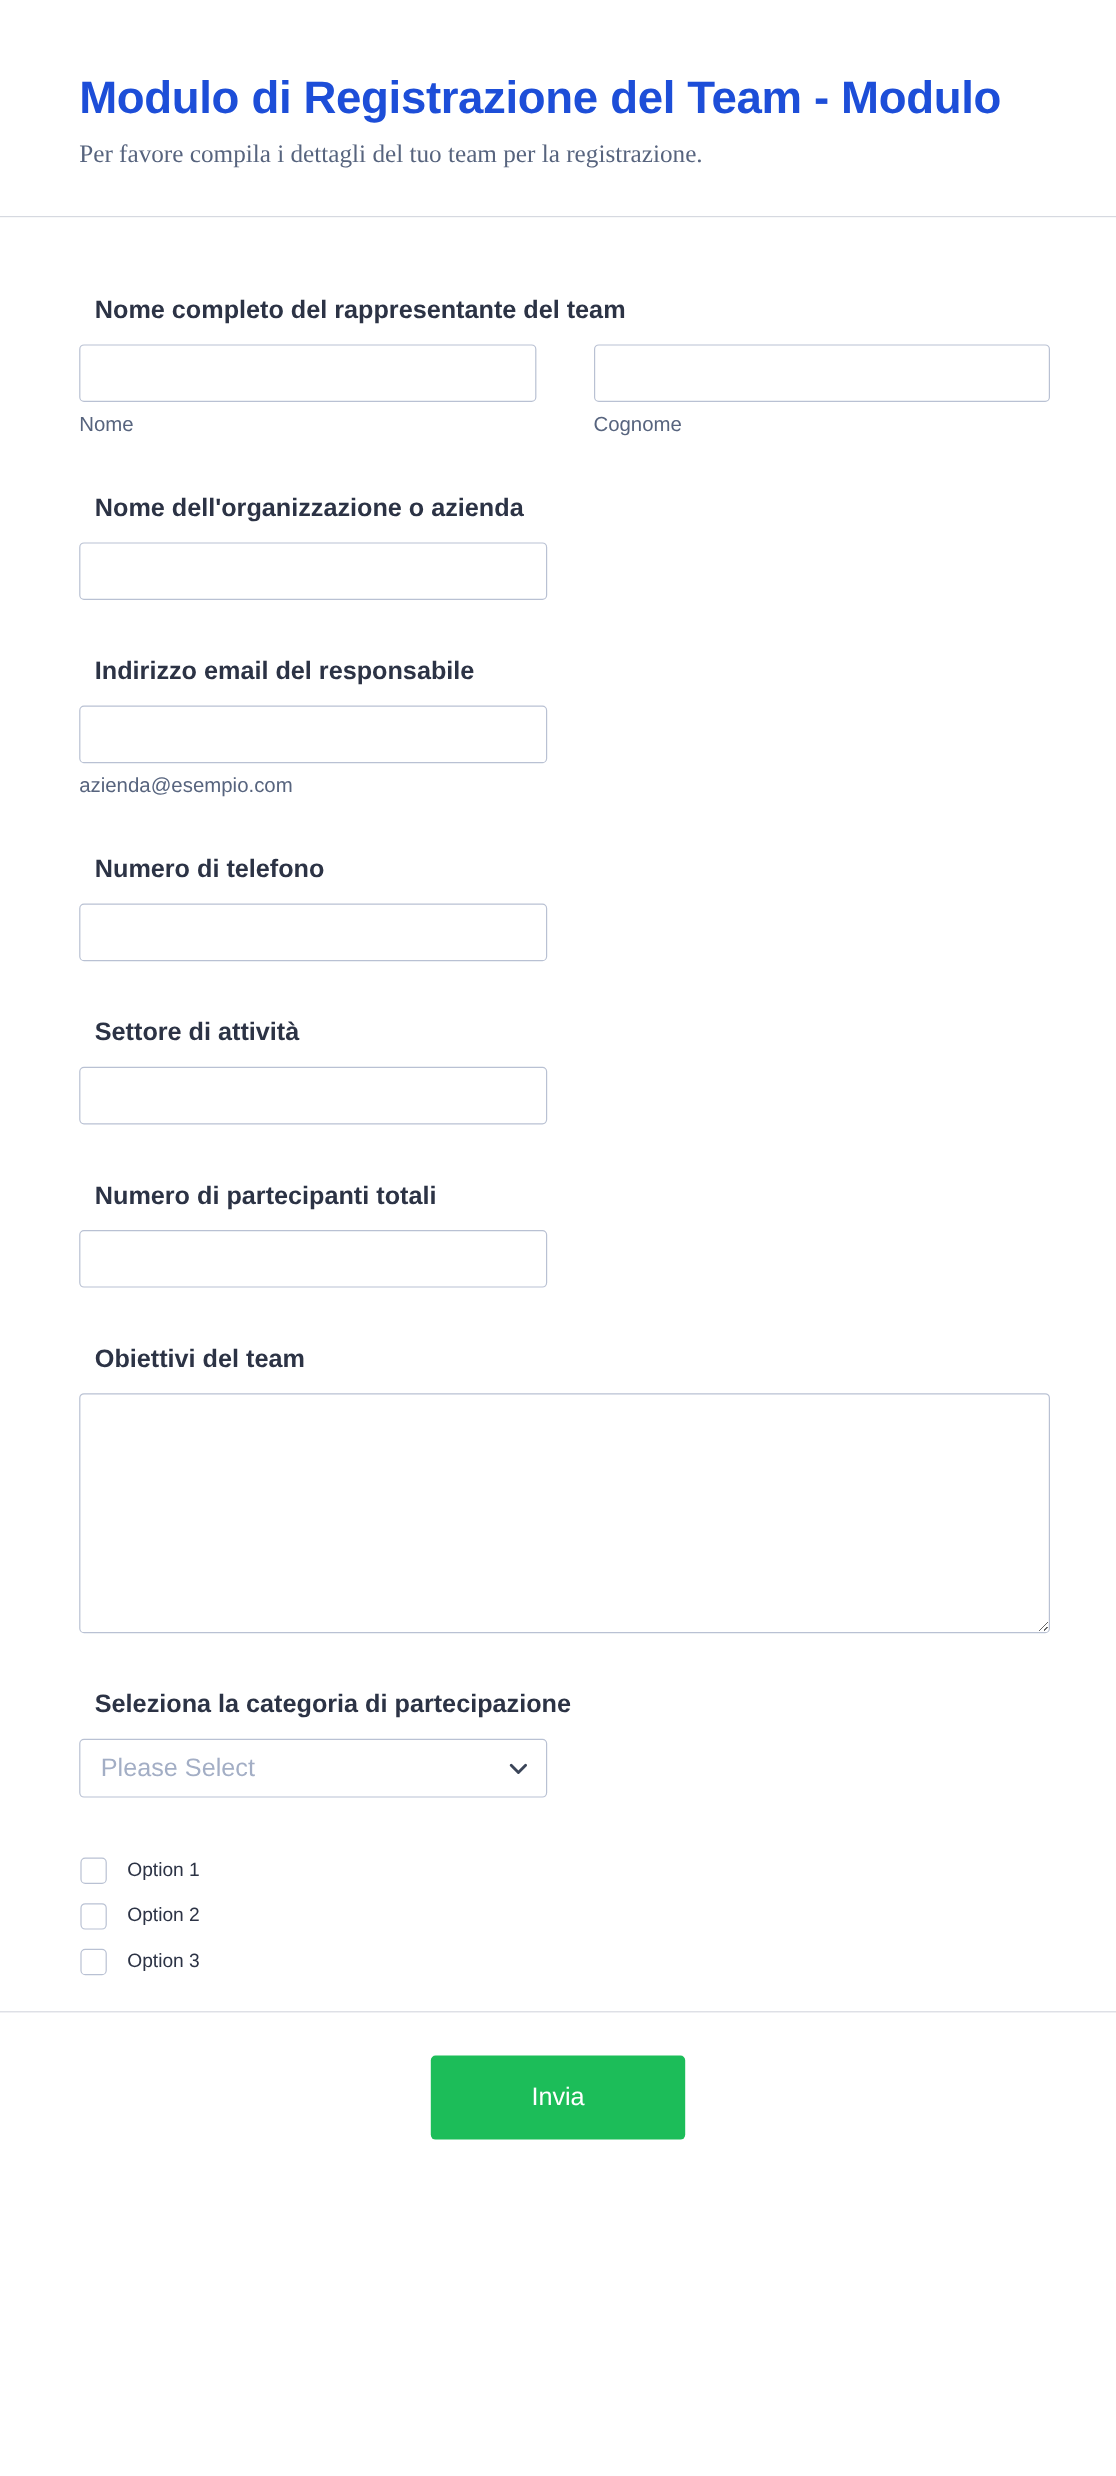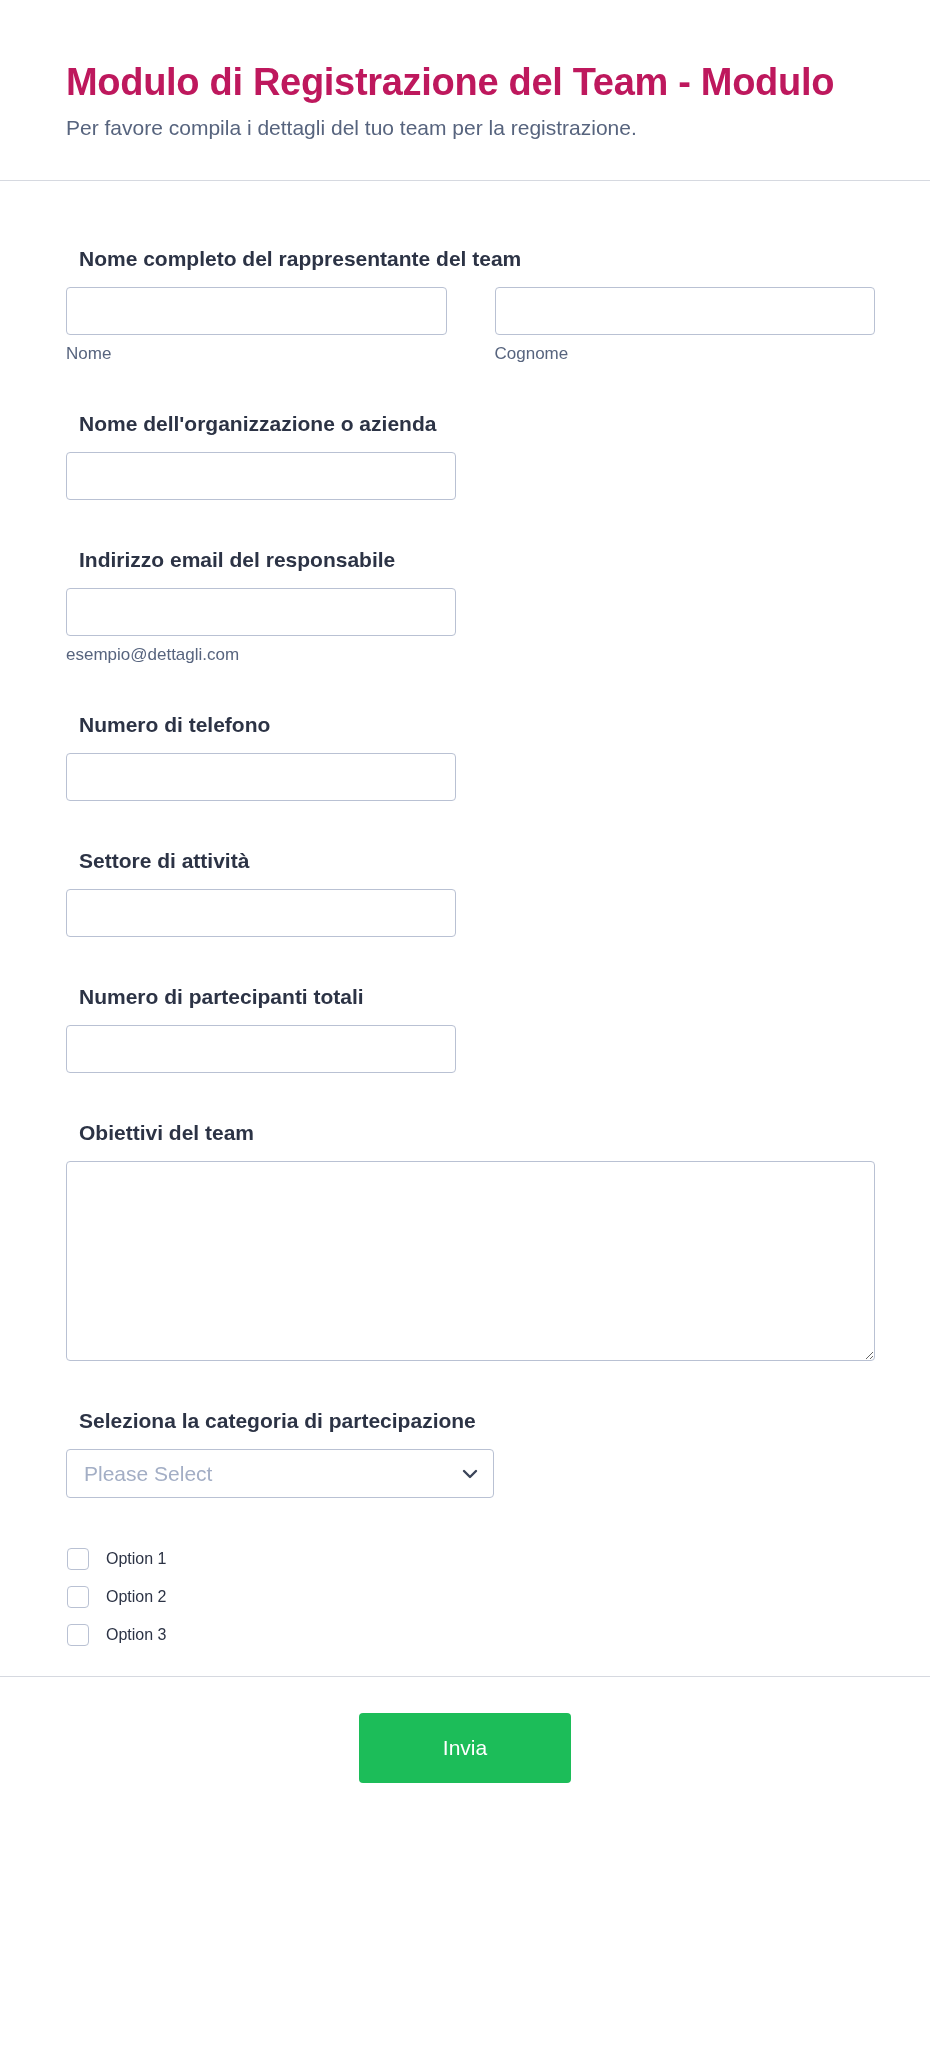--- a/index.html
+++ b/index.html
@@ -15,27 +15,28 @@
 
   
   .header { padding: 54px 66px 0 66px; }
   .form-title {
     margin: 0;
     max-width: 790px;
     font-size: 38px;
     line-height: 57px;
     font-weight: 700;
     letter-spacing: -0.3px;
-    color: #be185d;
+    color: #1d4ed8;
   }
   .form-subtitle {
     margin: 2px 0 0 0;
     font-size: 21px;
     line-height: 30px;
     color: #57647e;
+    font-family: Liberation Serif, serif;
   }
   .divider {
     border: none;
     border-top: 1px solid #d6d9e0;
     margin: 0;
   }
   .divider.top { margin-top: 37px; }
 
   
   .questions { padding: 64px 55px 0 66px; }
@@ -73,21 +74,21 @@
   }
   .textarea-input {
     width: 100%;
     height: 200px;
     padding: 10px 14px;
     resize: both;
     display: block;
   }
 
   
-  .select-wrap { position: relative; width: 428px; }
+  .select-wrap { position: relative; width: 390px; }
   .select-input {
     -webkit-appearance: none;
     -moz-appearance: none;
     appearance: none;
     width: 100%;
     height: 49px;
     padding: 0 48px 0 17px;
     color: #a3aec5;
   }
   .chevron {
@@ -171,21 +172,21 @@
 
 
     <div class="q">
       <div class="q-label">Nome dell'organizzazione o azienda</div>
       <input type="text" class="text-input" style="">
     </div>
 
     <div class="q">
       <div class="q-label">Indirizzo email del responsabile</div>
       <input type="text" class="text-input" style="">
-      <div class="sublabel">esempio@dettagli.com</div>
+      <div class="sublabel">azienda@esempio.com</div>
     </div>
 
     <div class="q">
       <div class="q-label">Numero di telefono</div>
       <input type="text" class="text-input" style="">
     </div>
 
     <div class="q">
       <div class="q-label">Settore di attività</div>
       <input type="text" class="text-input" style="">

